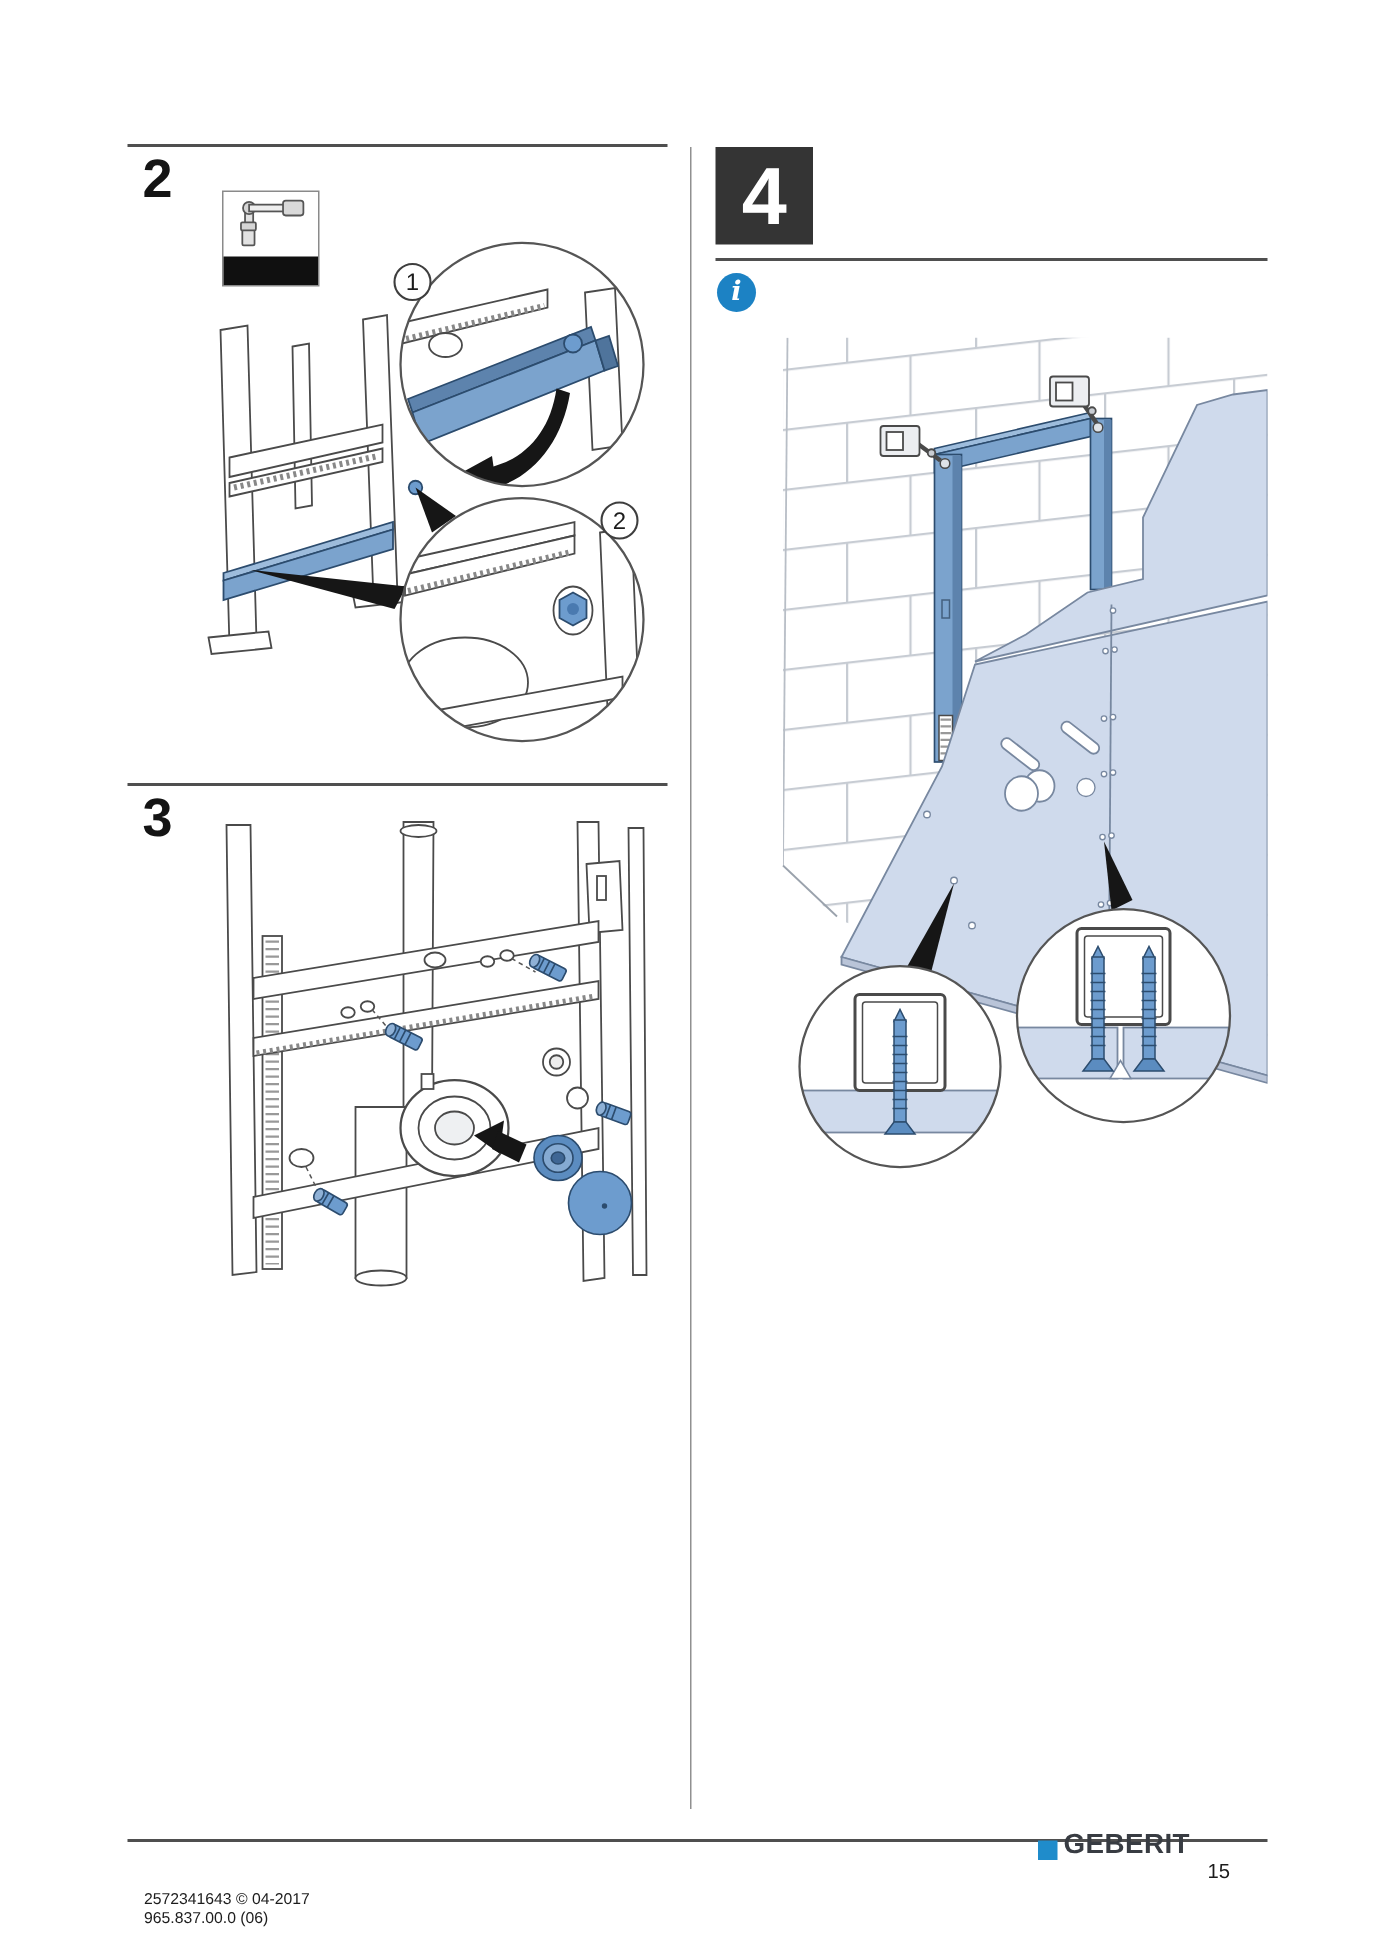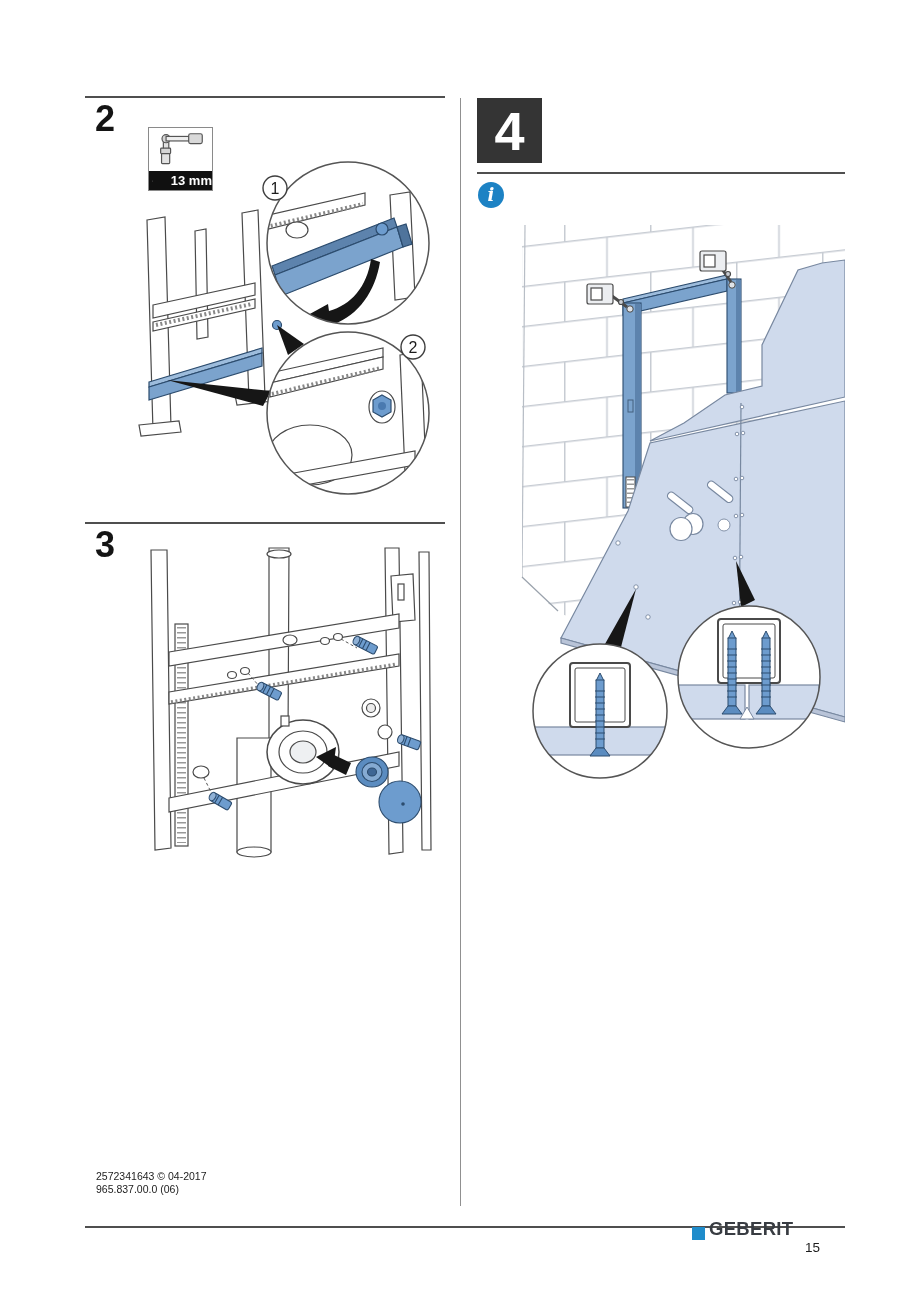--- a/index.html
+++ b/index.html
@@ -4,33 +4,33 @@
 <style>
   html,body{margin:0;padding:0;background:#fff;}
   .page{position:relative;width:920px;height:1290px;background:#fff;overflow:hidden;
         font-family:"Liberation Sans",sans-serif;color:#1c1c1c;}
   .rule{position:absolute;height:2px;background:#4f4f4f;}
   .step-num{position:absolute;font-size:36px;font-weight:bold;color:#141414;line-height:1;}
   
   .tool-badge{position:absolute;left:148px;top:127px;width:65px;height:64px;border:1px solid #8a8a8a;
               box-sizing:border-box;background:#fff;display:flex;flex-direction:column;}
   .tool-art{flex:1;display:flex;align-items:center;justify-content:center;}
-  .tool-bar{height:19px;background:#101010;display:flex;align-items:center;gap:18px;padding-left:3px;}
+  .tool-bar{height:19px;background:#101010;display:flex;align-items:center;gap:18px;padding-left:3px;flex-direction:column;}
   .tool-bar span{color:#fff;font-size:13px;font-weight:bold;white-space:nowrap;}
   
   .step4-box{position:absolute;left:477px;top:98px;width:65px;height:65px;background:#343434;
              color:#fff;font-size:54px;font-weight:bold;display:flex;align-items:center;justify-content:center;}
   .info-icon{position:absolute;left:478px;top:182px;width:26px;height:26px;border-radius:50%;
              background:#1c82c4;color:#fff;display:flex;align-items:center;justify-content:center;
              font-family:"DejaVu Serif",serif;font-weight:bold;font-style:italic;font-size:18px;line-height:1;}
   .v-divider{position:absolute;left:460px;top:98px;width:1px;height:1108px;background:#909090;}
   .illus{position:absolute;}
   
   .f-rule{position:absolute;left:85px;top:1226px;width:760px;height:2px;background:#4f4f4f;}
-  .f-left{position:absolute;left:96px;top:1170px;font-size:10.5px;line-height:13px;color:#1c1c1c;}
+  .f-left{position:absolute;left:96px;top:1260px;font-size:10.5px;line-height:13px;color:#1c1c1c;}
   .f-brand{position:absolute;left:692px;top:1218px;display:flex;align-items:flex-end;}
   .brand-square{display:inline-block;width:13px;height:13px;background:#1f8ccb;margin-right:4px;}
   .brand-name{font-size:18.5px;font-weight:bold;letter-spacing:0.3px;color:#383c42;}
   .f-page{position:absolute;left:805px;top:1240px;font-size:13.5px;font-weight:normal;color:#1c1c1c;}
   svg text{font-family:"Liberation Sans",sans-serif;}
 </style>
 </head>
 <body>
 
 <div class="page">

